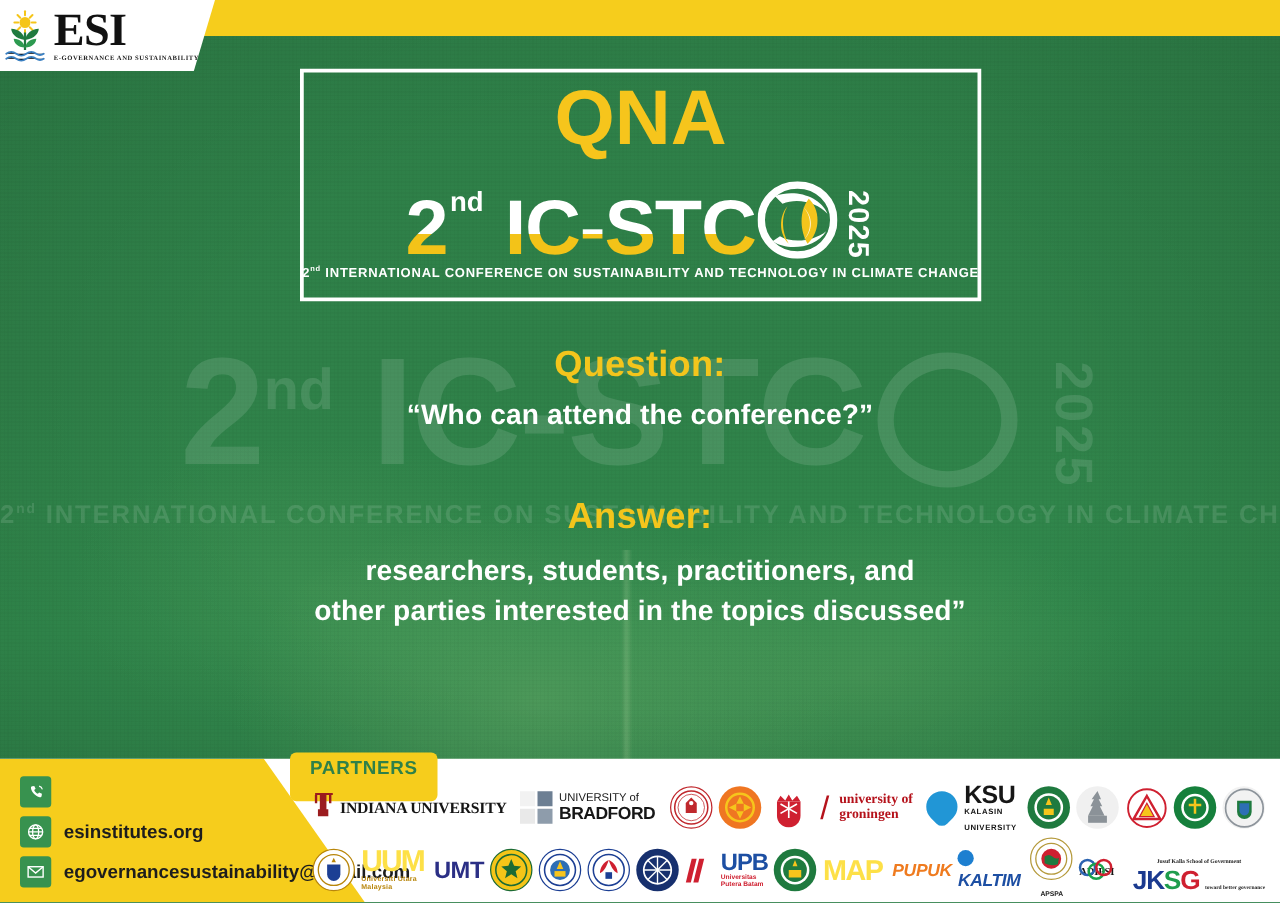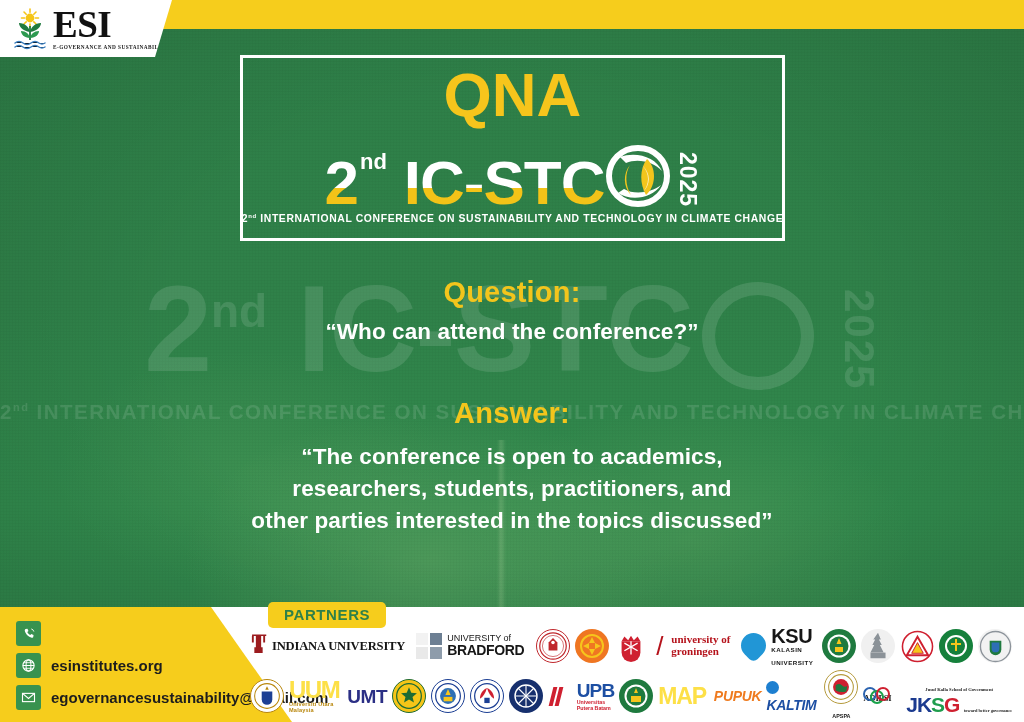--- a/index.html
+++ b/index.html
@@ -69,21 +69,21 @@
   
   .top-band {
     position: absolute; left: 0; top: 0; width: 1024px; height: 29px;
     background: #f6cd1c;
     clip-path: polygon(62px 0, 1024px 0, 1024px 29px, 76px 29px);
   }
   .esi-plate {
     position: absolute; left: 0; top: 0; width: 172px; height: 57px;
     background: #ffffff;
     clip-path: polygon(0 0, 172px 0, 155px 57px, 0 57px);
-    display: flex; align-items: center; padding-left: 10px;
+    display: flex; align-items: center; 
   }
   .esi-mark { width: 40px; height: 44px; flex: none; position: relative; }
   .esi-text { margin-left: 3px; }
   .esi-word {
     font-family: "Liberation Serif", serif; font-size: 37px; font-weight: 700;
     color: #111; letter-spacing: -0.5px; line-height: 0.95;
   }
   .esi-tag {
     font-family: "Liberation Serif", serif; font-size: 5.3px; font-weight: 700;
     color: #1b1b1b; letter-spacing: .45px; white-space: nowrap; margin-top: 2px;
@@ -161,22 +161,22 @@
   .c-ico {
     width: 25px; height: 25px; background: #38924f; border-radius: 3px; flex: none;
     display: flex; align-items: center; justify-content: center;
     color: #ffffff; font-size: 14px; line-height: 1;
   }
   .c-txt { margin-left: 10px; font-size: 15px; font-weight: 700; color: #1d1d1d; }
 
   .partners-pill {
     position: absolute; left: 232px; top: 602px;
     background: #f6cd1c; border-radius: 5px;
-    padding: 4px 16px 5px 16px;
-    color: #2f8049; font-size: 15px; font-weight: 800; letter-spacing: .6px; margin-left: 36px;
+    padding: 4px 16px 18px 16px;
+    color: #2f8049; font-size: 15px; font-weight: 800; letter-spacing: .6px;
   }
 
   .plogos { position: absolute; left: 250px; top: 622px; width: 770px; }
   .prow { display: flex; align-items: center; height: 48px; gap: 5px; }
   .prow.r2 { margin-top: 2px; }
   .seal {
     width: 34px; height: 34px; border-radius: 50%; flex: none;
     display: flex; align-items: center; justify-content: center;
     font-size: 5px; font-weight: 700; text-align: center; line-height: 1.02;
     overflow: hidden; color: #fff;
@@ -329,21 +329,20 @@
       </div>
       <div class="lock-sub"><span>2</span><span class="lock-sup">nd</span><span> INTERNATIONAL CONFERENCE ON SUSTAINABILITY AND TECHNOLOGY IN CLIMATE CHANGE</span></div>
     </div>
   </div>
 
   <div class="qa">
     <div class="qa-label">Question:</div>
     <div class="qa-q">“Who can attend the conference?”</div>
     <div class="qa-label answer">Answer:</div>
     <div class="qa-a">
-      <div>“The conference is open to academics,</div>
       <div>researchers, students, practitioners, and</div>
       <div>other parties interested in the topics discussed”</div>
     </div>
   </div>
 
   <div class="bottom"></div>
   <div class="yellow-wedge"></div>
 
   <div class="contact">
     <div class="c-row">

